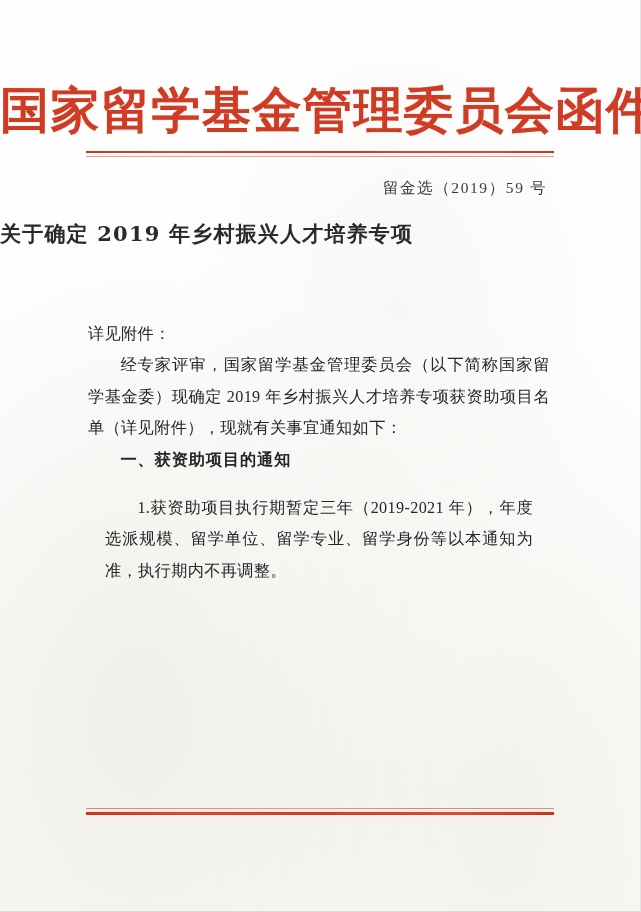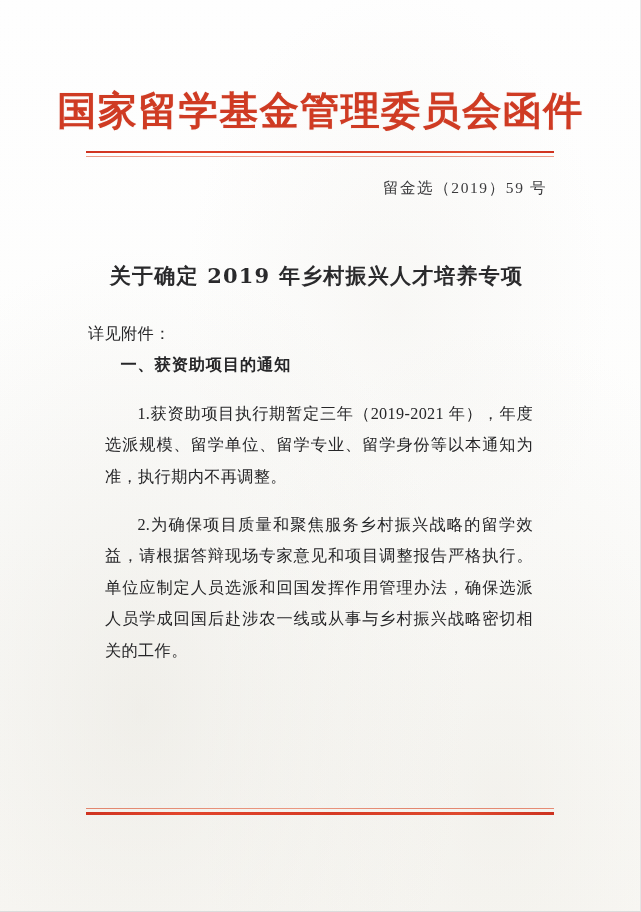--- a/index.html
+++ b/index.html
@@ -43,21 +43,21 @@
   .masthead {
     position: absolute;
     left: 0;
     top: 86px;
     width: 641px;
     text-align: center;
   }
   .masthead-title {
     font-family: "DejaVu Serif", "Liberation Serif", serif;
     font-weight: bold;
-    font-size: 39px;
+    font-size: 49px;
     line-height: 48px;
     letter-spacing: 1.5px;
     color: #cf3b23;
     text-shadow: 0 0 1px rgba(190,50,30,0.35);
     white-space: nowrap;
   }
 
   .rule-top {
     position: absolute;
     left: 86px;
@@ -108,22 +108,20 @@
     color: #3a3a3c;
   }
   .doc-number .dn-inner { padding-left: 302px; display: inline-block; }
 
   
   .doc-title {
     position: absolute;
     left: 0;
     top: 215px;
     width: 633px;
-    text-align: center;
-    margin-top: 42px;
   }
   .doc-title-line {
     font-family: "DejaVu Serif", "Liberation Serif", serif;
     font-weight: bold;
     font-size: 21px;
     line-height: 38px;
     letter-spacing: 1.2px;
     color: #2a2a2c;
     white-space: nowrap;
   }
@@ -182,23 +180,23 @@
   <div class="doc-number">
     <span class="dn-inner">留金选（2019）59 号</span>
   </div>
 
   <div class="doc-title">
     <div class="doc-title-line">关于确定 2019 年乡村振兴人才培养专项</div>
   </div>
 
   <div class="body-block">
     <p class="p-salutation">详见附件：</p>
+    <p class="p-body">经专家评审，国家留学基金管理委员会（以下简称国家留学基金委）现确定 2019 年乡村振兴人才培养专项获资助项目名单（详见附件），现就有关事宜通知如下：</p>
     <p class="p-heading">一、获资助项目的通知</p>
     <p class="p-item">1.获资助项目执行期暂定三年（2019-2021 年），年度选派规模、留学单位、留学专业、留学身份等以本通知为准，执行期内不再调整。</p>
-    <p class="p-item">2.为确保项目质量和聚焦服务乡村振兴战略的留学效益，请根据答辩现场专家意见和项目调整报告严格执行。单位应制定人员选派和回国发挥作用管理办法，确保选派人员学成回国后赴涉农一线或从事与乡村振兴战略密切相关的工作。</p>
   </div>
 
   <div class="rule-bottom">
     <div class="l1"></div>
     <div class="l2"></div>
   </div>
 
 </div>
 
 </body></html>

